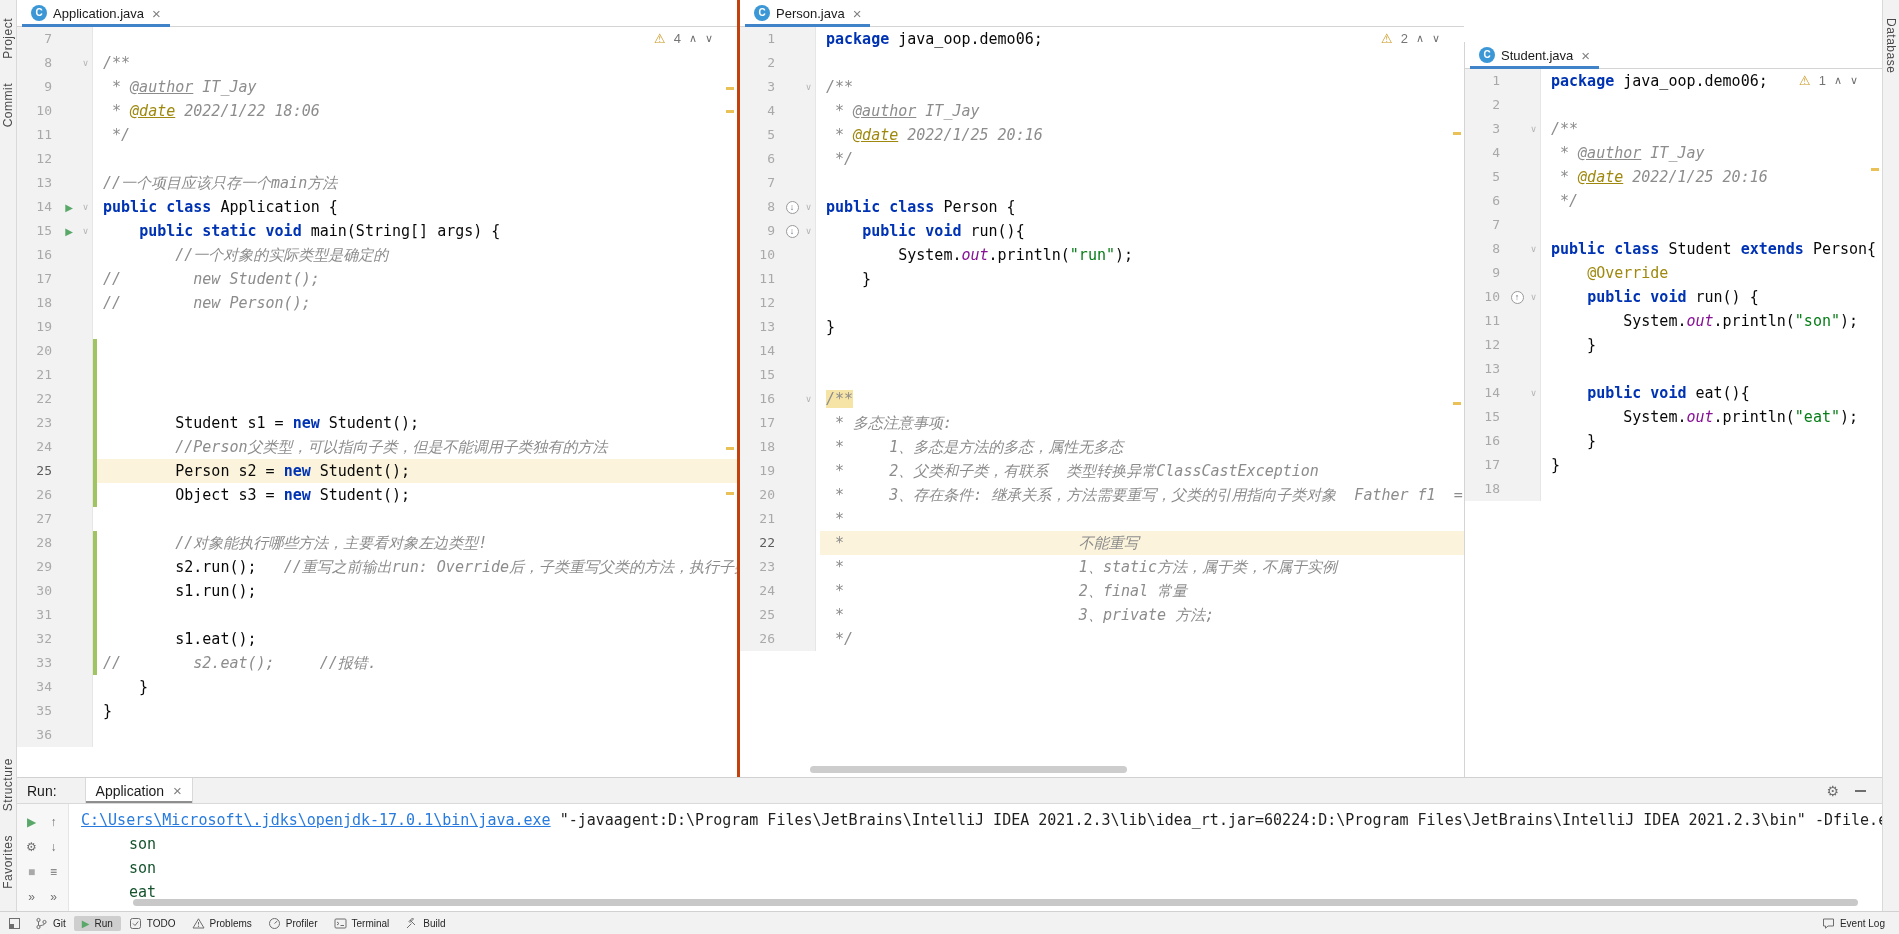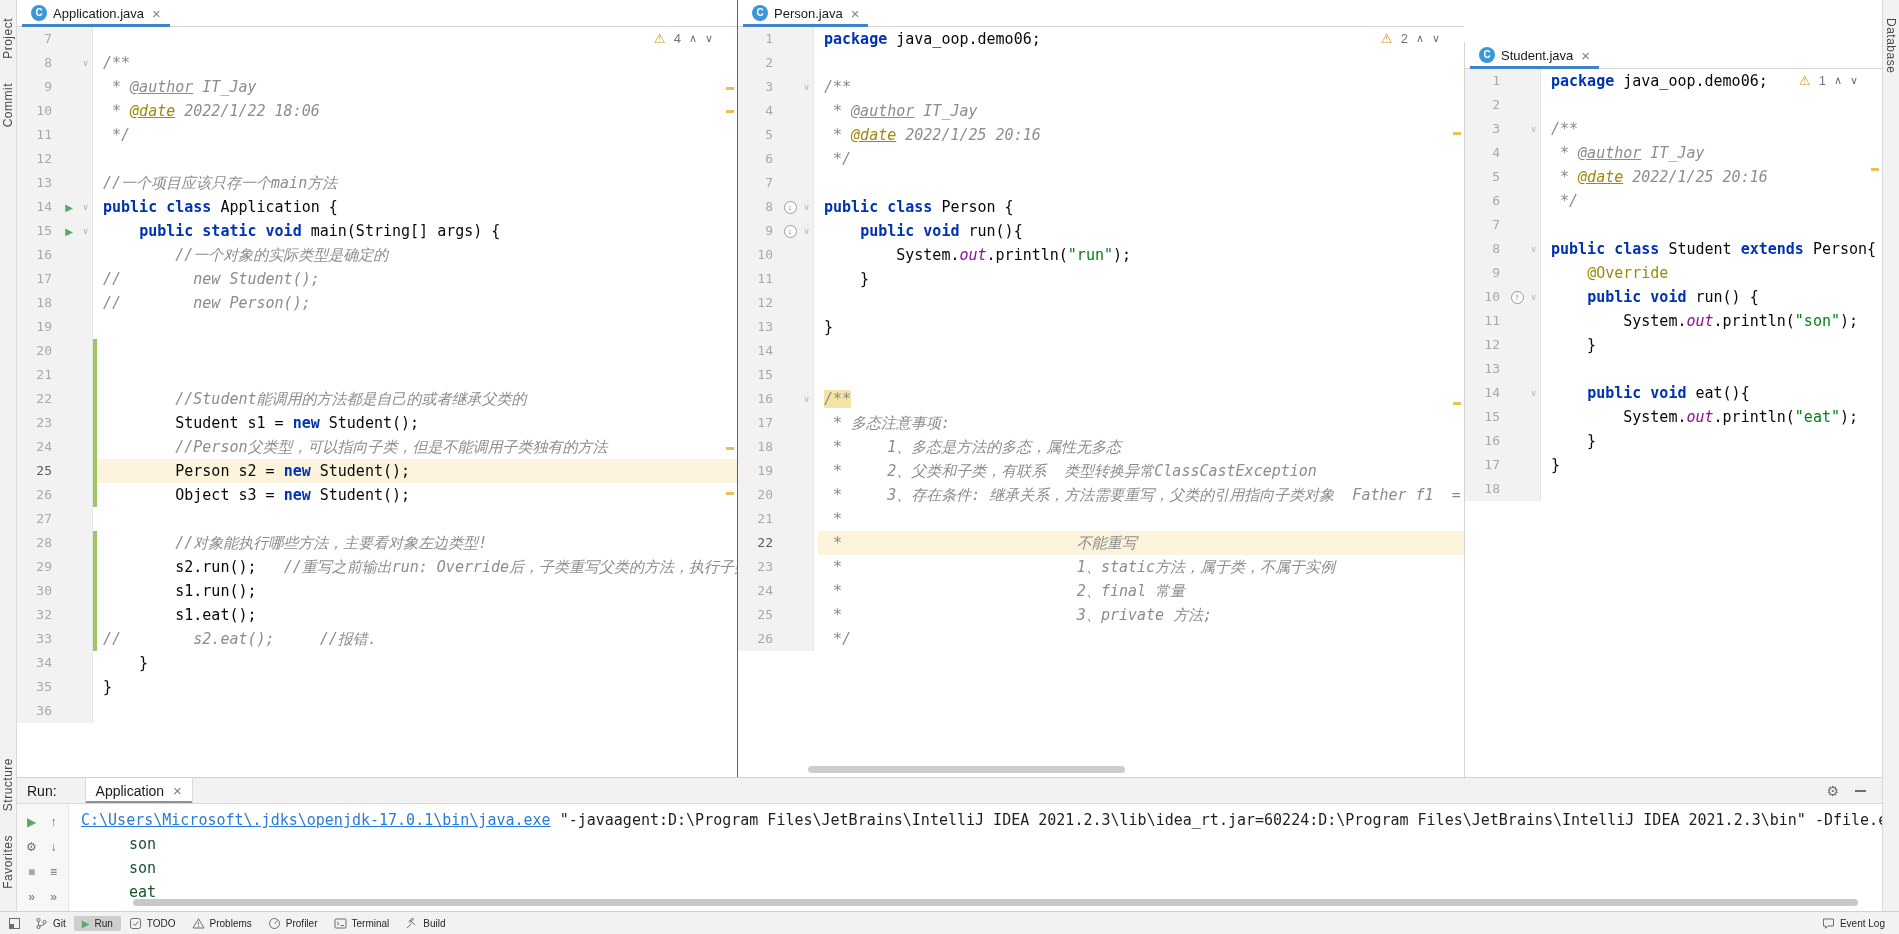--- a/index.html
+++ b/index.html
@@ -16,21 +16,21 @@
   #left-strip .strip-label { transform:rotate(180deg); }
   .strip-top { display:flex; flex-direction:column; align-items:center; padding-top:6px; }
   .strip-bottom { margin-top:auto; display:flex; flex-direction:column; align-items:center; padding-bottom:10px; }
 
   #center { flex:1; display:flex; flex-direction:column; min-width:0; }
 
   
   #editors { height:777px; display:flex; background:#fff; }
   .pane { display:flex; flex-direction:column; background:#fff; min-width:0; }
   #pane0 { width:720px; }
-  #pane1 { width:727px; border-left:1px solid #c2410c; }
+  #pane1 { width:727px; border-left:3px solid #c2410c; }
   #pane2 { flex:1; border-left:1px solid #D4D4D4;margin-top:42px; }
 
   .tabbar { height:27px; background:#FFFFFF; border-bottom:1px solid #D4D4D4; display:flex; align-items:stretch; padding-left:5px; flex:0 0 27px; }
   .tab { position:relative; display:flex; align-items:center; gap:6px; padding:0 9px; cursor:default; }
   .tab.active::after { content:""; position:absolute; left:0; right:0; bottom:-1px; height:3px; background:#4083C9; }
   .classicon { width:16px; height:16px; border-radius:50%; background:#3C97D6; color:#fff; font-size:10px; font-weight:bold; text-align:center; line-height:16px; flex:0 0 16px; }
   .classicon::before { content:"C"; }
   .tabtitle { font-size:13px; color:#1A1A1A; white-space:nowrap; }
   .tabclose { color:#7F7F7F; font-size:15px; line-height:15px; margin-left:2px; }
   .tabclose::before { content:"×"; }
@@ -253,21 +253,20 @@
                   <span class="gico"></span>
                   <span class="foldc"></span>
                   <span class="chg on"></span>
                   <span class="code"></span>
                 </div>
                 <div class="row">
                   <span class="ln">22</span>
                   <span class="gico"></span>
                   <span class="foldc"></span>
                   <span class="chg on"></span>
-                  <span class="code"><span class="sg-t">        </span><span class="sg-c">//Student能调用的方法都是自己的或者继承父类的</span></span>
                 </div>
                 <div class="row">
                   <span class="ln">23</span>
                   <span class="gico"></span>
                   <span class="foldc"></span>
                   <span class="chg on"></span>
                   <span class="code"><span class="sg-t">        Student s1 = </span><span class="sg-k">new</span><span class="sg-t"> Student();</span></span>
                 </div>
                 <div class="row">
                   <span class="ln">24</span>
@@ -310,20 +309,27 @@
                   <span class="foldc"></span>
                   <span class="chg on"></span>
                   <span class="code"><span class="sg-t">        s2.run();   </span><span class="sg-c">//重写之前输出run: Override后，子类重写父类的方法，执行子类的方法</span></span>
                 </div>
                 <div class="row">
                   <span class="ln">30</span>
                   <span class="gico"></span>
                   <span class="foldc"></span>
                   <span class="chg on"></span>
                   <span class="code"><span class="sg-t">        s1.run();</span></span>
+                </div>
+                <div class="row">
+                  <span class="ln">31</span>
+                  <span class="gico"></span>
+                  <span class="foldc"></span>
+                  <span class="chg on"></span>
+                  <span class="code"></span>
                 </div>
                 <div class="row">
                   <span class="ln">32</span>
                   <span class="gico"></span>
                   <span class="foldc"></span>
                   <span class="chg on"></span>
                   <span class="code"><span class="sg-t">        s1.eat();</span></span>
                 </div>
                 <div class="row">
                   <span class="ln">33</span>

